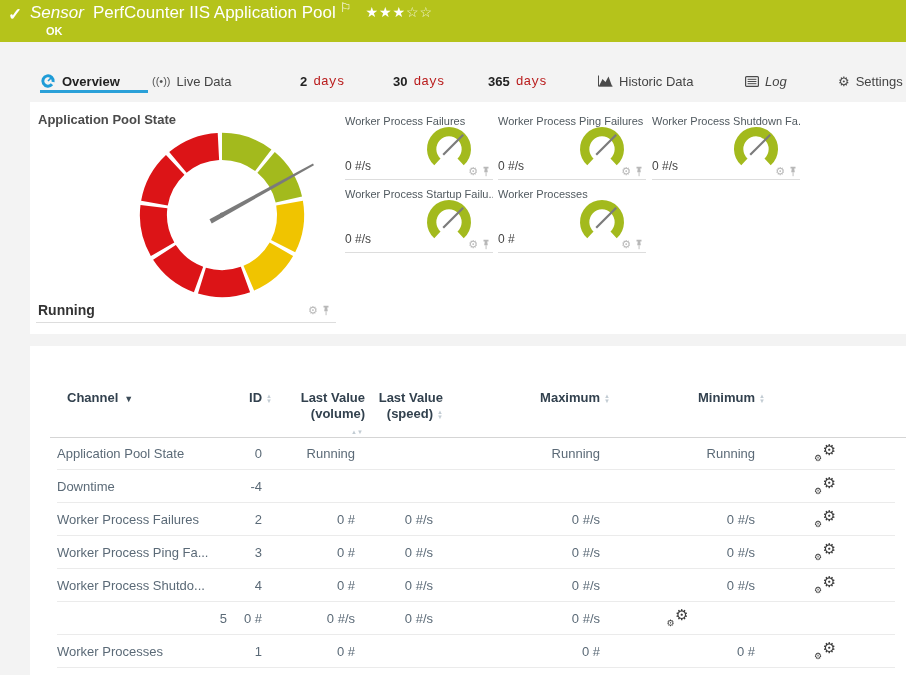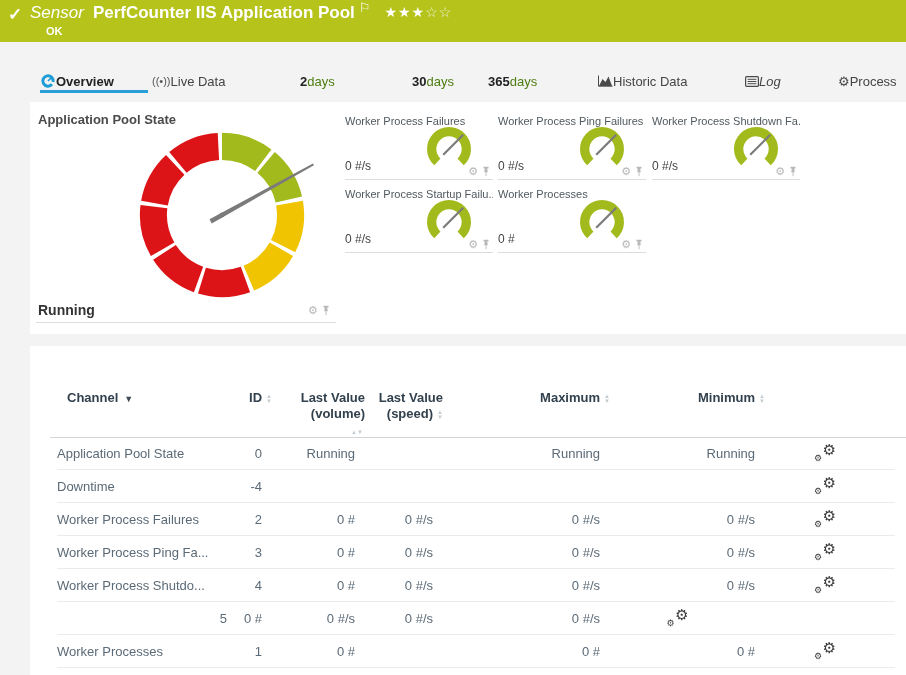--- a/index.html
+++ b/index.html
@@ -7,30 +7,30 @@
   .stage {
     position:relative; width:906px; height:675px;
     background:#f3f3f3; overflow:hidden;
     font-family:"Liberation Sans", sans-serif; color:#333;
   }
   
   .topbar { position:absolute; left:0; top:0; width:906px; height:42px; background:#b5c31b; color:#fff; }
   .topbar .check { position:absolute; left:8px; top:4px; font-size:17px; font-weight:bold; }
   .titlerow { position:absolute; left:30px; top:3px; white-space:nowrap; }
   .kind { font-style:italic; font-size:17px; margin-right:9px; }
-  .sensor-title { font-size:17px; font-weight:bold; }
+  .sensor-title { font-size:17px; font-weight:normal; }
   .flag { font-size:13px; position:relative; top:-6px; margin-left:4px; }
   .stars { font-size:14px; letter-spacing:1px; margin-left:14px; position:relative; top:-1px; }
   .stars .empty { opacity:.8; }
   .okbadge { position:absolute; left:46px; top:25px; font-size:11px; font-weight:bold; }
   
-  .tab { position:absolute; top:71px; height:20px; display:flex; align-items:center; 
+  .tab { position:absolute; top:71px; height:20px; display:flex; align-items:center; gap:6px;
          font-size:13px; color:#444; white-space:nowrap; cursor:default; }
   .tab .num { font-weight:bold; color:#222; }
-  .tab .dayword { color:#4d7c0f; }
+  .tab .dayword { color:#b91c1c;font-family:Liberation Mono, monospace; }
   .tab-active { font-weight:bold; color:#222; }
   .tab-underline { position:absolute; left:40px; top:90px; width:108px; height:3px; background:#2aa0d8; }
   .ticon { display:inline-flex; align-items:center; color:#4a4a4a; }
   .broadcast { font-size:11px; color:#555; letter-spacing:0; }
   .gearglyph { font-size:13px; color:#4a4a4a; }
   
   .panel { position:absolute; background:#fff; }
   .gauges-panel { left:30px; top:102px; width:876px; height:232px; }
   .table-panel { left:30px; top:346px; width:876px; height:329px; }
   
@@ -94,21 +94,21 @@
 
   <div class="tab" style="left:152px;">
     <span class="ticon broadcast">((•))</span>
     <span>Live Data</span>
   </div>
 
   <div class="tab" style="left:300px;">
     <span class="num">2</span>
     <span class="dayword">days</span>
   </div>
-  <div class="tab" style="left:393px;margin-left:19px;">
+  <div class="tab" style="left:393px;">
     <span class="num">30</span>
     <span class="dayword">days</span>
   </div>
   <div class="tab" style="left:488px;">
     <span class="num">365</span>
     <span class="dayword">days</span>
   </div>
 
   <div class="tab" style="left:598px;">
     <span class="ticon">
@@ -127,21 +127,21 @@
         <line x1="2.6" y1="3.3" x2="11.4" y2="3.3" stroke="#4a4a4a" stroke-width="1"></line>
         <line x1="2.6" y1="5.5" x2="11.4" y2="5.5" stroke="#4a4a4a" stroke-width="1"></line>
         <line x1="2.6" y1="7.7" x2="11.4" y2="7.7" stroke="#4a4a4a" stroke-width="1"></line>
       </svg>
     </span>
     <span>Log</span>
   </div>
 
   <div class="tab" style="left:838px;">
     <span class="ticon gearglyph">⚙</span>
-    <span>Process</span>
+    <span>Settings</span>
   </div>
 
   <div class="panel gauges-panel">
 
     <div>
       <div class="main-title">Application Pool State</div>
       <svg class="main-gauge-svg" width="196" height="196" viewBox="-105 -105 210 210">
         <path d="M 0 -88 A 88 88 0 0 1 52.96 -70.28 L 35.51 -47.12 A 59 59 0 0 0 0 -59 Z" fill="#a3ba1d"></path>
         <path d="M 56.57 -67.41 A 88 88 0 0 1 85.75 -19.8 L 57.49 -13.28 A 59 59 0 0 0 37.93 -45.19 Z" fill="#a3ba1d"></path>
         <path d="M 86.66 -15.28 A 88 88 0 0 1 78.41 39.95 L 52.57 26.79 A 59 59 0 0 0 58.1 -10.24 Z" fill="#f0c400"></path>

